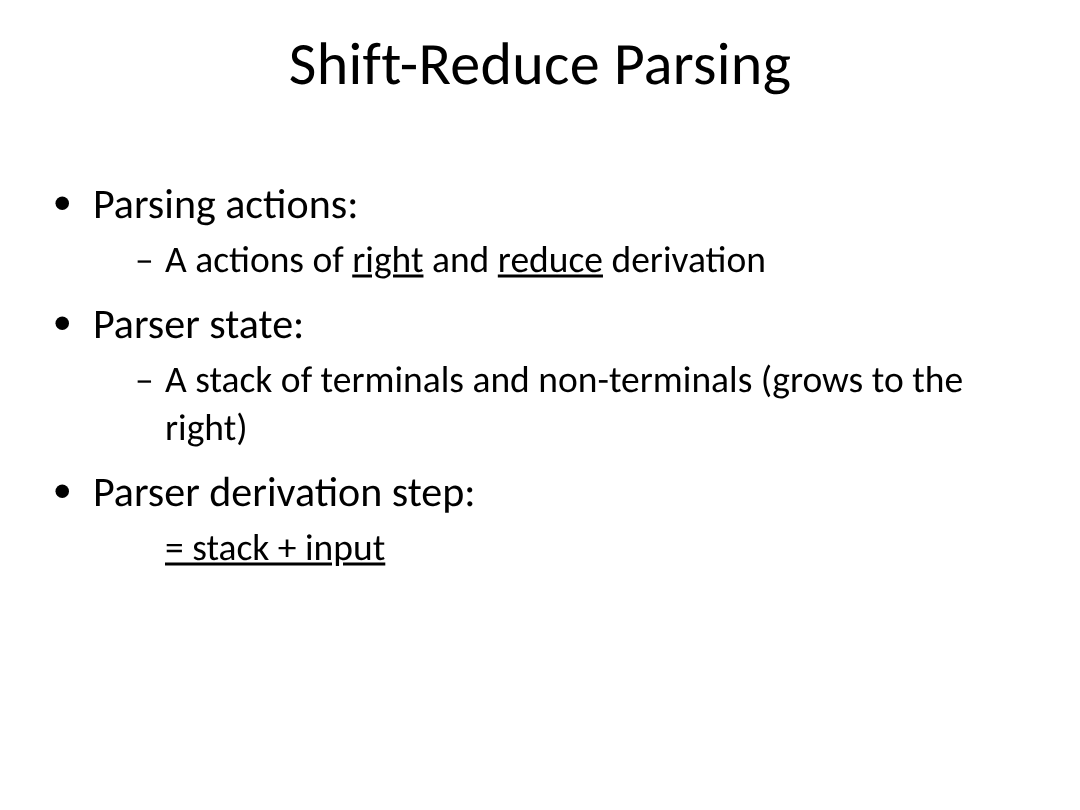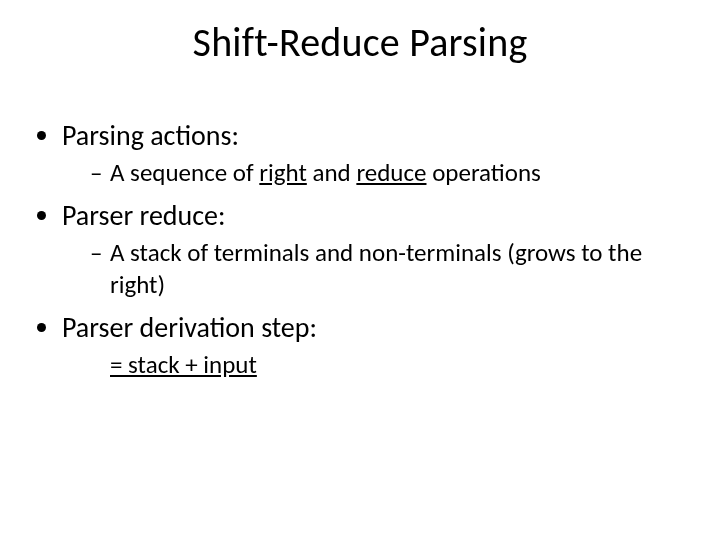--- a/index.html
+++ b/index.html
@@ -75,27 +75,27 @@
 
   <div class="title">Shift-Reduce Parsing</div>
 
   <div class="body">
     <ul class="level1">
 
       <li>
         <span>Parsing actions:</span>
         <ul class="level2">
           <li class="dash">
-            <span>A sequence of </span><span class="u">right</span><span> and </span><span class="u">reduce</span><span> operations</span>
+            <span>A actions of </span><span class="u">right</span><span> and </span><span class="u">reduce</span><span> derivation</span>
           </li>
         </ul>
       </li>
 
       <li>
-        <span>Parser reduce:</span>
+        <span>Parser state:</span>
         <ul class="level2">
           <li class="dash">
             <span>A stack of terminals and non-terminals (grows to the right)</span>
           </li>
         </ul>
       </li>
 
       <li>
         <span>Parser derivation step:</span>
         <ul class="level2">

